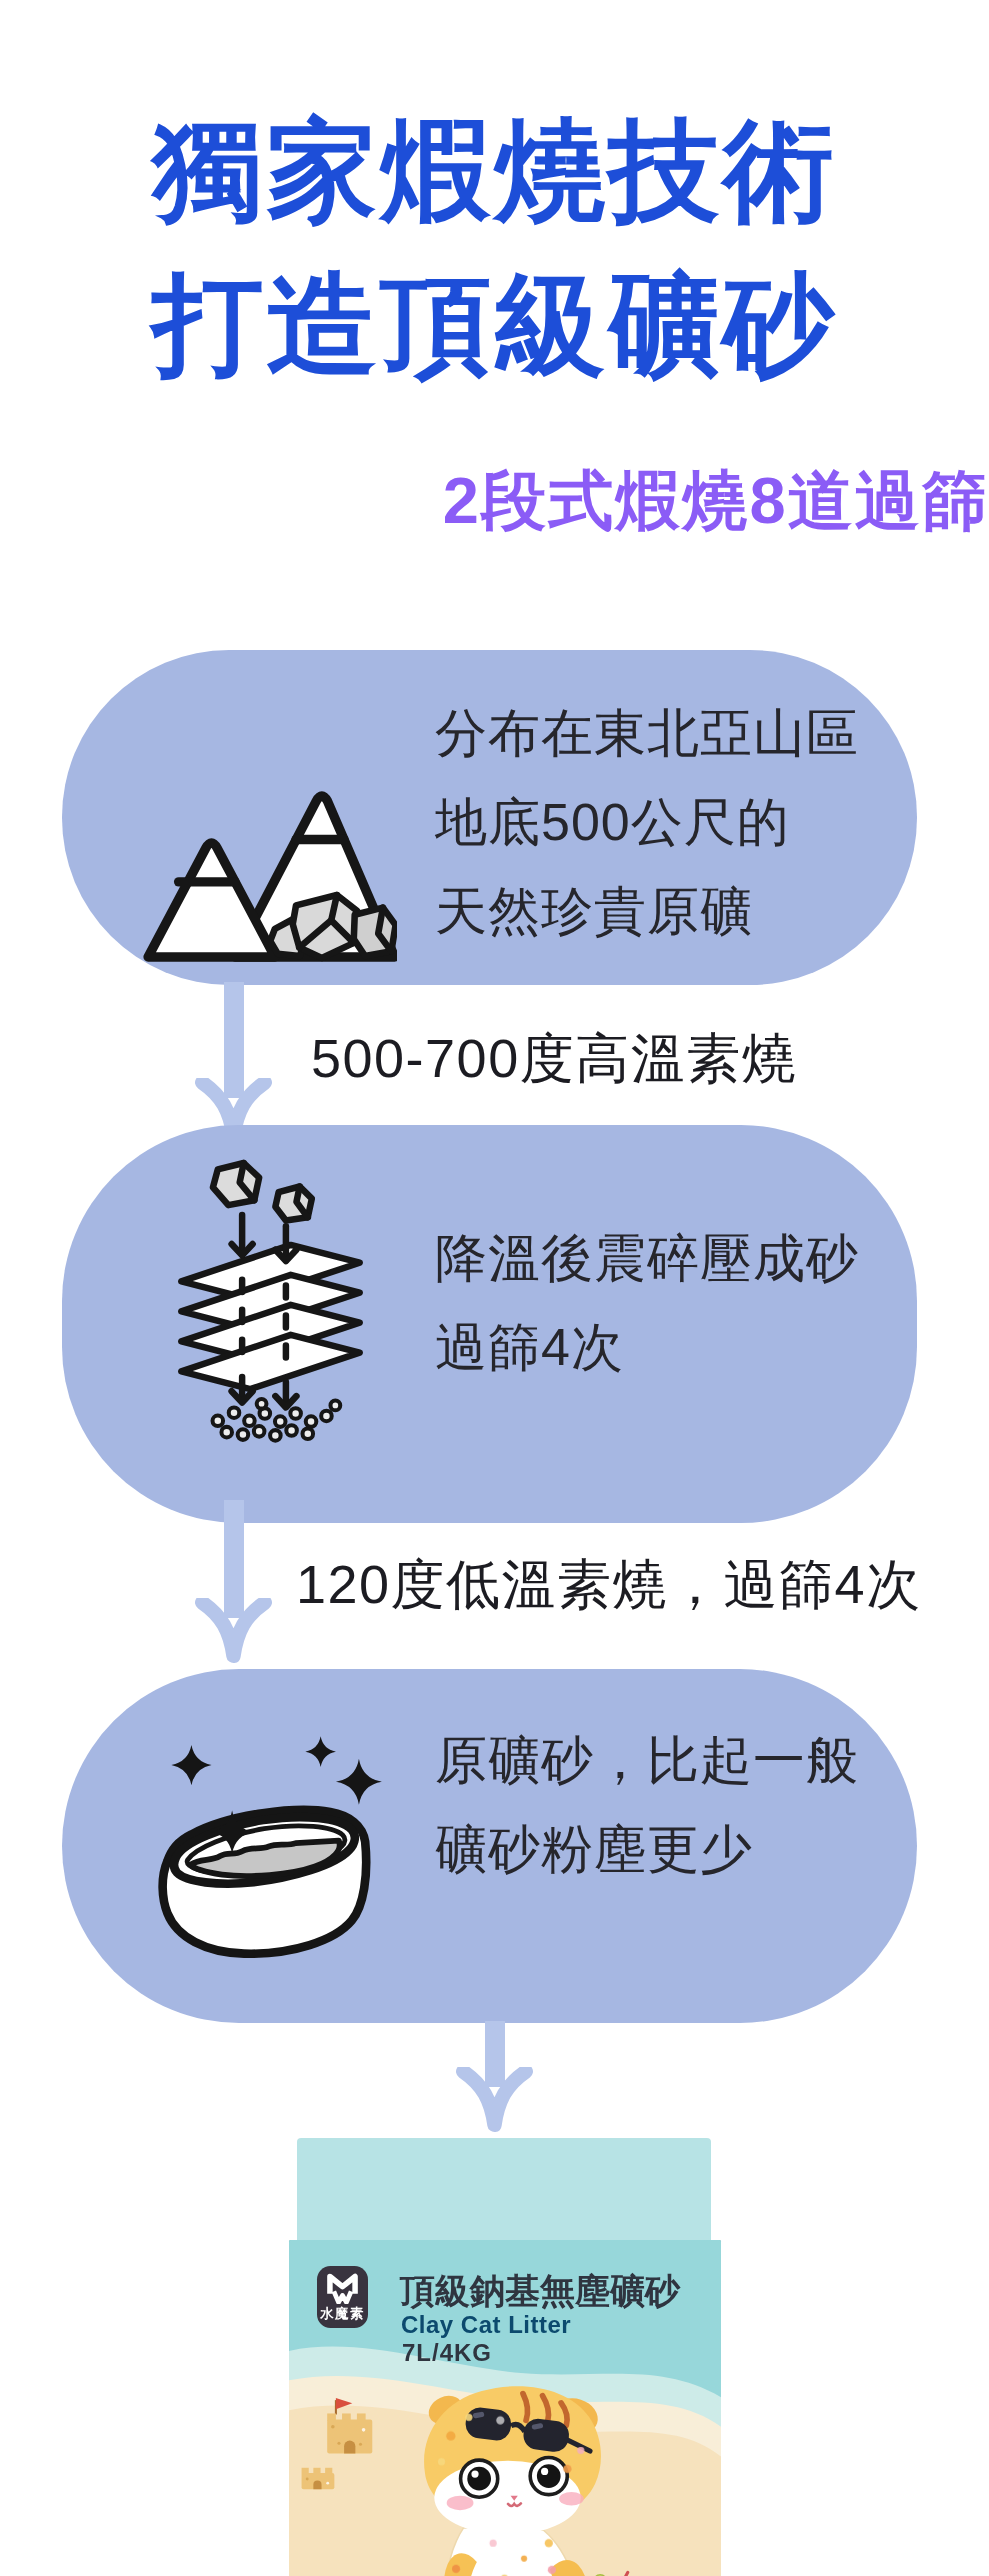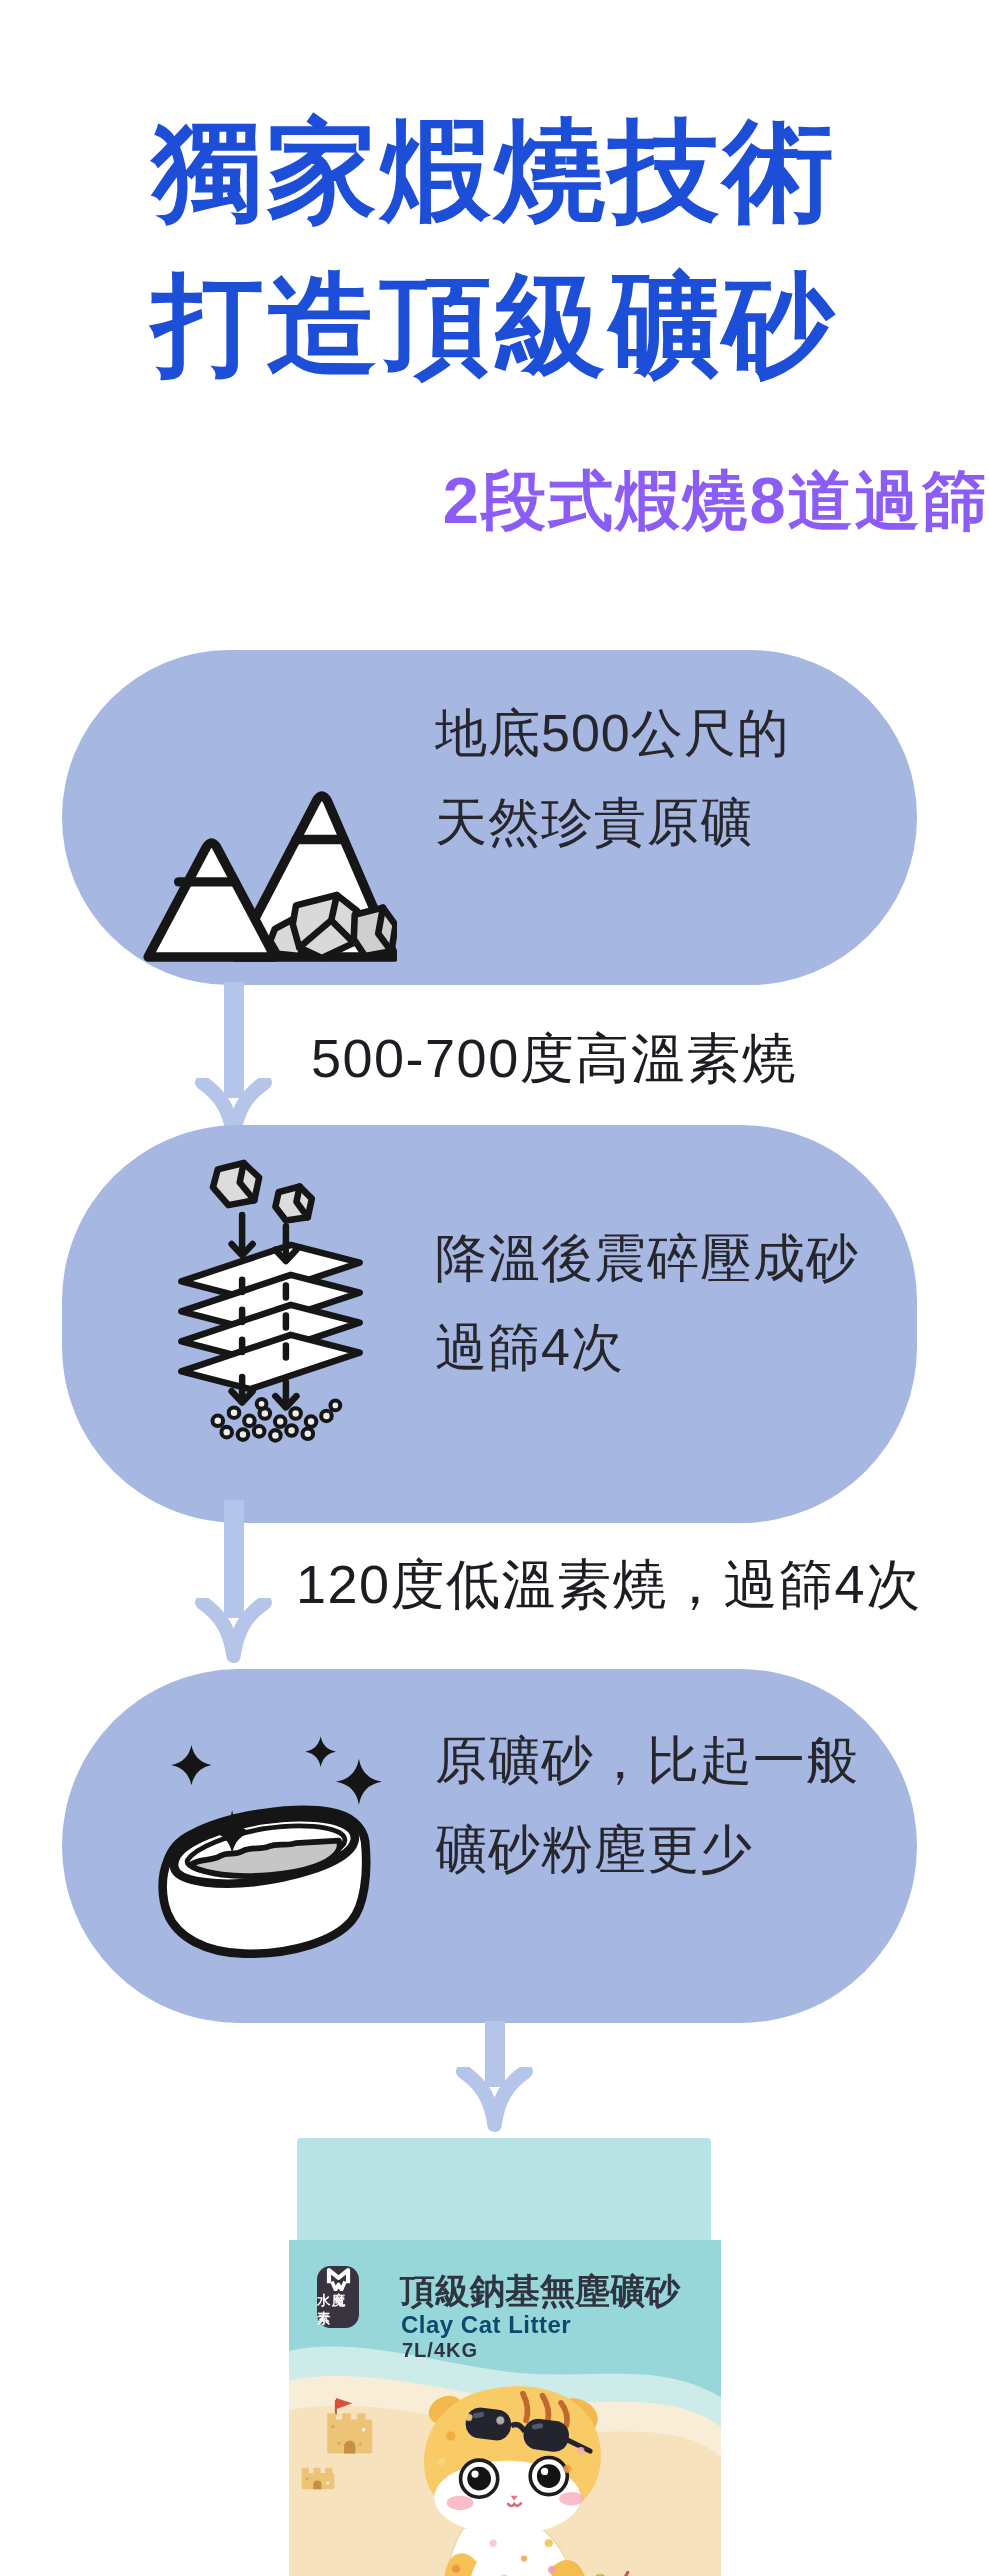--- a/index.html
+++ b/index.html
@@ -60,36 +60,36 @@
     background:#b7e3e5; border-radius:4.1px 4.1px 0 0;
   }
   .pbody{
     position:absolute; left:0; top:102px; width:432px; height:540px;
     background:#97d7da; border-radius:1.5px;
     box-shadow: inset 0 4.1px 5.2px -3.1px rgba(0,60,70,.30), inset 0 -2.6px 3.6px -1.5px rgba(0,30,60,.22);
     overflow:hidden;
   }
   .waves{ position:absolute; left:0; top:0; width:432px; height:442px; }
   .brand-logo{
-    position:absolute; left:28px; top:26px; width:42px; height:62px;
+    position:absolute; left:28px; top:26px; width:51px; height:62px;
     background:#39333f; border-radius:13.4px;
     display:flex; flex-direction:column; align-items:center; justify-content:center;
   }
   .brand-logo svg{ width:43px; height:33px; }
   .brand-logo-text{ font-size:13.4px; font-weight:700; letter-spacing:1.5px; color:#ffffff; margin-top:1px; }
   .pname-zh{
     position:absolute; left:111px; top:28px; font-size:35px; font-weight:800;
     letter-spacing:0px; color:#2f3540; white-space:nowrap;
   }
   .pname-en{
     position:absolute; left:112px; top:71px; font-size:24px; font-weight:800;
     letter-spacing:0.5px; color:#0c4a6e; white-space:nowrap;
   }
   .pspec{
-    position:absolute; left:113px; top:99px; font-size:20px; font-weight:700;
+    position:absolute; left:113px; top:99px; font-size:24px; font-weight:700;
     letter-spacing:1px; color:#2f3540; white-space:nowrap;
   }
   .castles{ position:absolute; left:10.3px; top:156px; width:82px; height:100px; }
   .cat{ position:absolute; left:105px; top:133px; width:227px; height:299px; }
   .cocktail{ position:absolute; left:303px; top:330px; width:43px; height:70px; }
 </style>
 </head>
 <body>
 
 <div class="poster">
@@ -111,20 +111,21 @@
           <path d="M300,390 L345,366 L370,398 L353,448 L306,443 L290,416 Z" fill="#d9d9d9"></path>
           <path d="M345,340 L432,318 L475,352 L468,420 L400,452 L352,430 L338,380 Z" fill="#d9d9d9"></path>
           <path d="M432,318 L420,372 L468,420"></path>
           <path d="M420,372 L352,430"></path>
           <path d="M470,360 L530,345 L557,382 L548,438 L492,448 L468,412 Z" fill="#cfcfcf"></path>
           <path d="M530,345 L520,400 L548,438"></path>
         </g>
       </svg>
     </div>
     <div class="pill-text pt-1">
+      <div>分布在東北亞山區</div>
       <div>地底500公尺的</div>
       <div>天然珍貴原礦</div>
     </div>
   </section>
 
   <div class="stem stem-1"></div>
   <svg class="ahead ah-1" viewBox="0 0 150 135" fill="none" stroke="#b5c5ea" stroke-width="28" stroke-linecap="round" stroke-linejoin="round">
     <path d="M14,8 C52,34 68,64 75,112 C82,64 98,34 136,8"></path>
   </svg>
   <div class="flow-label fl-1">500-700度高溫素燒</div>

